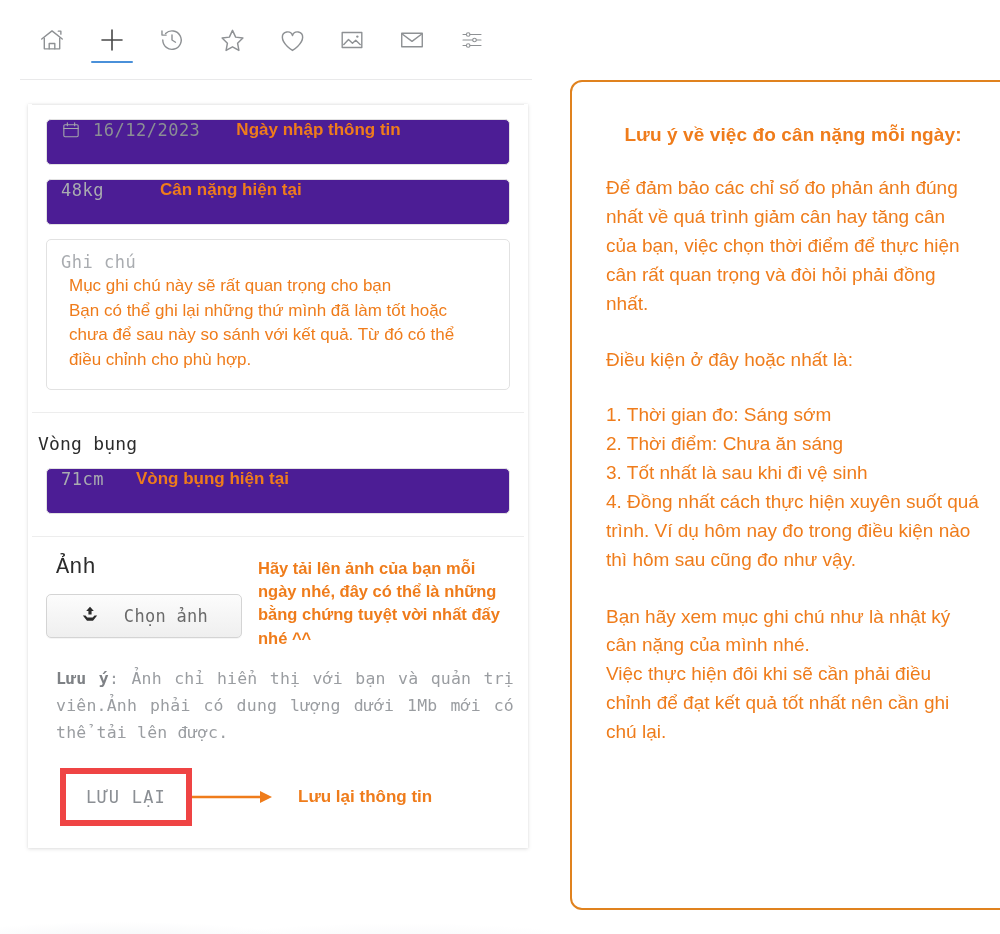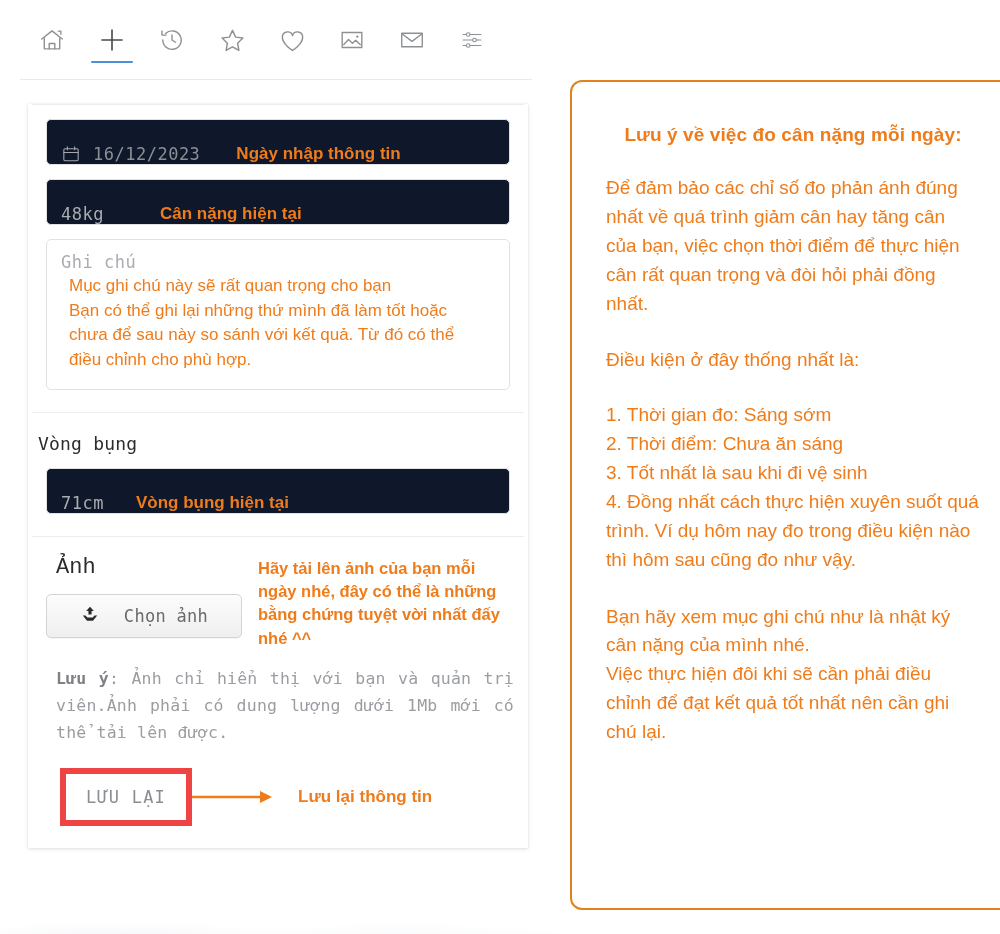--- a/index.html
+++ b/index.html
@@ -99,23 +99,23 @@
     background: #ededed;
     margin: 0 4px;
   }
 
   .field-wrap { padding: 0 18px; }
 
   .input-box {
     height: 46px;
     border: 1px solid #e2e2e2;
     border-radius: 5px;
-    background: #0f172a;
-    display: flex;
-    align-items: flex-end;
+    background: #4c1d95;
+    display: flex;
+    align-items: flex-start;
     padding: 0 14px;
     margin-top: 14px;
     position: relative;
   }
   .input-box .cal-icon { margin-right: 12px; display: flex; }
   .input-value {
     font-family: "DejaVu Sans Mono", "Liberation Mono", monospace;
     font-size: 17px;
     color: #8b8f94;
     letter-spacing: .5px;
@@ -443,21 +443,21 @@
       </span>
       <span class="save-hint">Lưu lại thông tin</span>
     </div>
 
   </div>
 </div>
 
 <div class="right-panel">
   <div class="rp-title">Lưu ý về việc đo cân nặng mỗi ngày:</div>
   <div class="rp-para">Để đảm bảo các chỉ số đo phản ánh đúng nhất về quá trình giảm cân hay tăng cân của bạn, việc chọn thời điểm để thực hiện cân rất quan trọng và đòi hỏi phải đồng nhất.</div>
-  <div class="rp-para">Điều kiện ở đây thống nhất là:</div>
+  <div class="rp-para">Điều kiện ở đây hoặc nhất là:</div>
   <div class="rp-list">
     <div>1. Thời gian đo: Sáng sớm</div>
     <div>2. Thời điểm: Chưa ăn sáng</div>
     <div>3. Tốt nhất là sau khi đi vệ sinh</div>
     <div>4. Đồng nhất cách thực hiện xuyên suốt quá trình. Ví dụ hôm nay đo trong điều kiện nào thì hôm sau cũng đo như vậy.</div>
   </div>
   <div class="rp-para">Bạn hãy xem mục ghi chú như là nhật ký cân nặng của mình nhé.</div>
   <div class="rp-para tight" style="margin-top:0">Việc thực hiện đôi khi sẽ cần phải điều chỉnh để đạt kết quả tốt nhất nên cần ghi chú lại.</div>
 </div>
 

